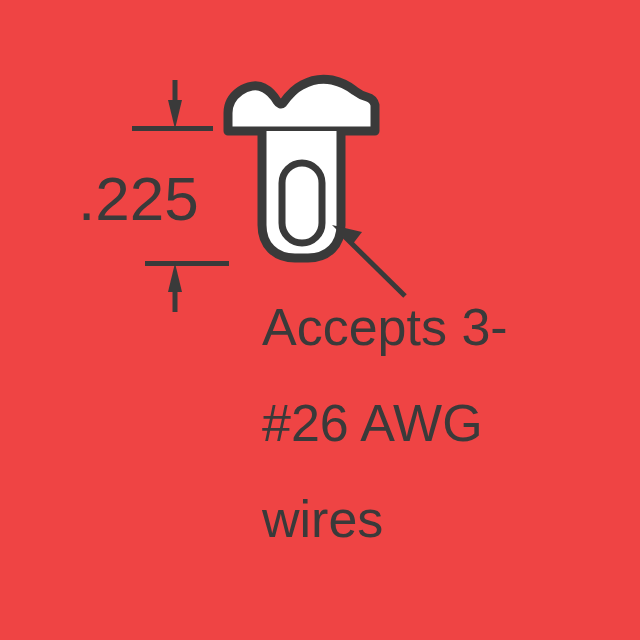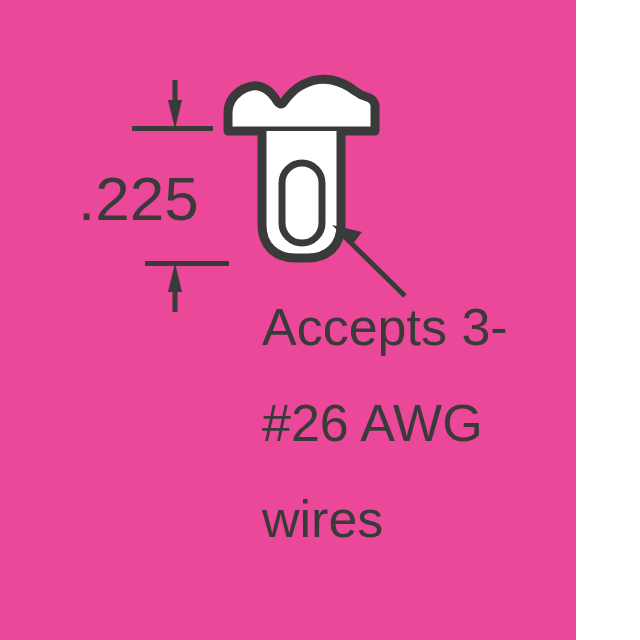--- a/index.html
+++ b/index.html
@@ -10,23 +10,23 @@
   }
   body {
     width: 640px;
     height: 640px;
     font-family: "Liberation Sans", sans-serif;
     color: #3a3a3a;
     overflow: hidden;
   }
   #drawing-canvas {
     position: relative;
-    width: 576px;
+    width: 640px;
     height: 640px;
-    background: #ec4899;
+    background: #ef4444;
   }
   #drawing-svg {
     position: absolute;
     top: 0;
     left: 0;
     width: 640px;
     height: 640px;
     display: block;
   }
   .note-text {

